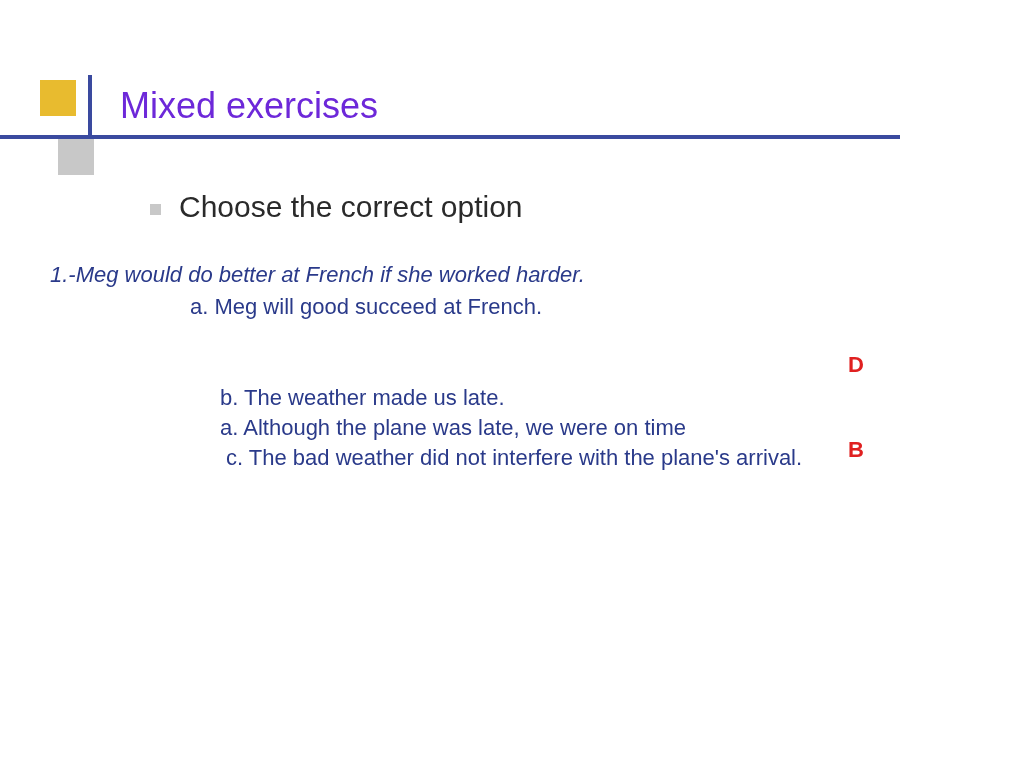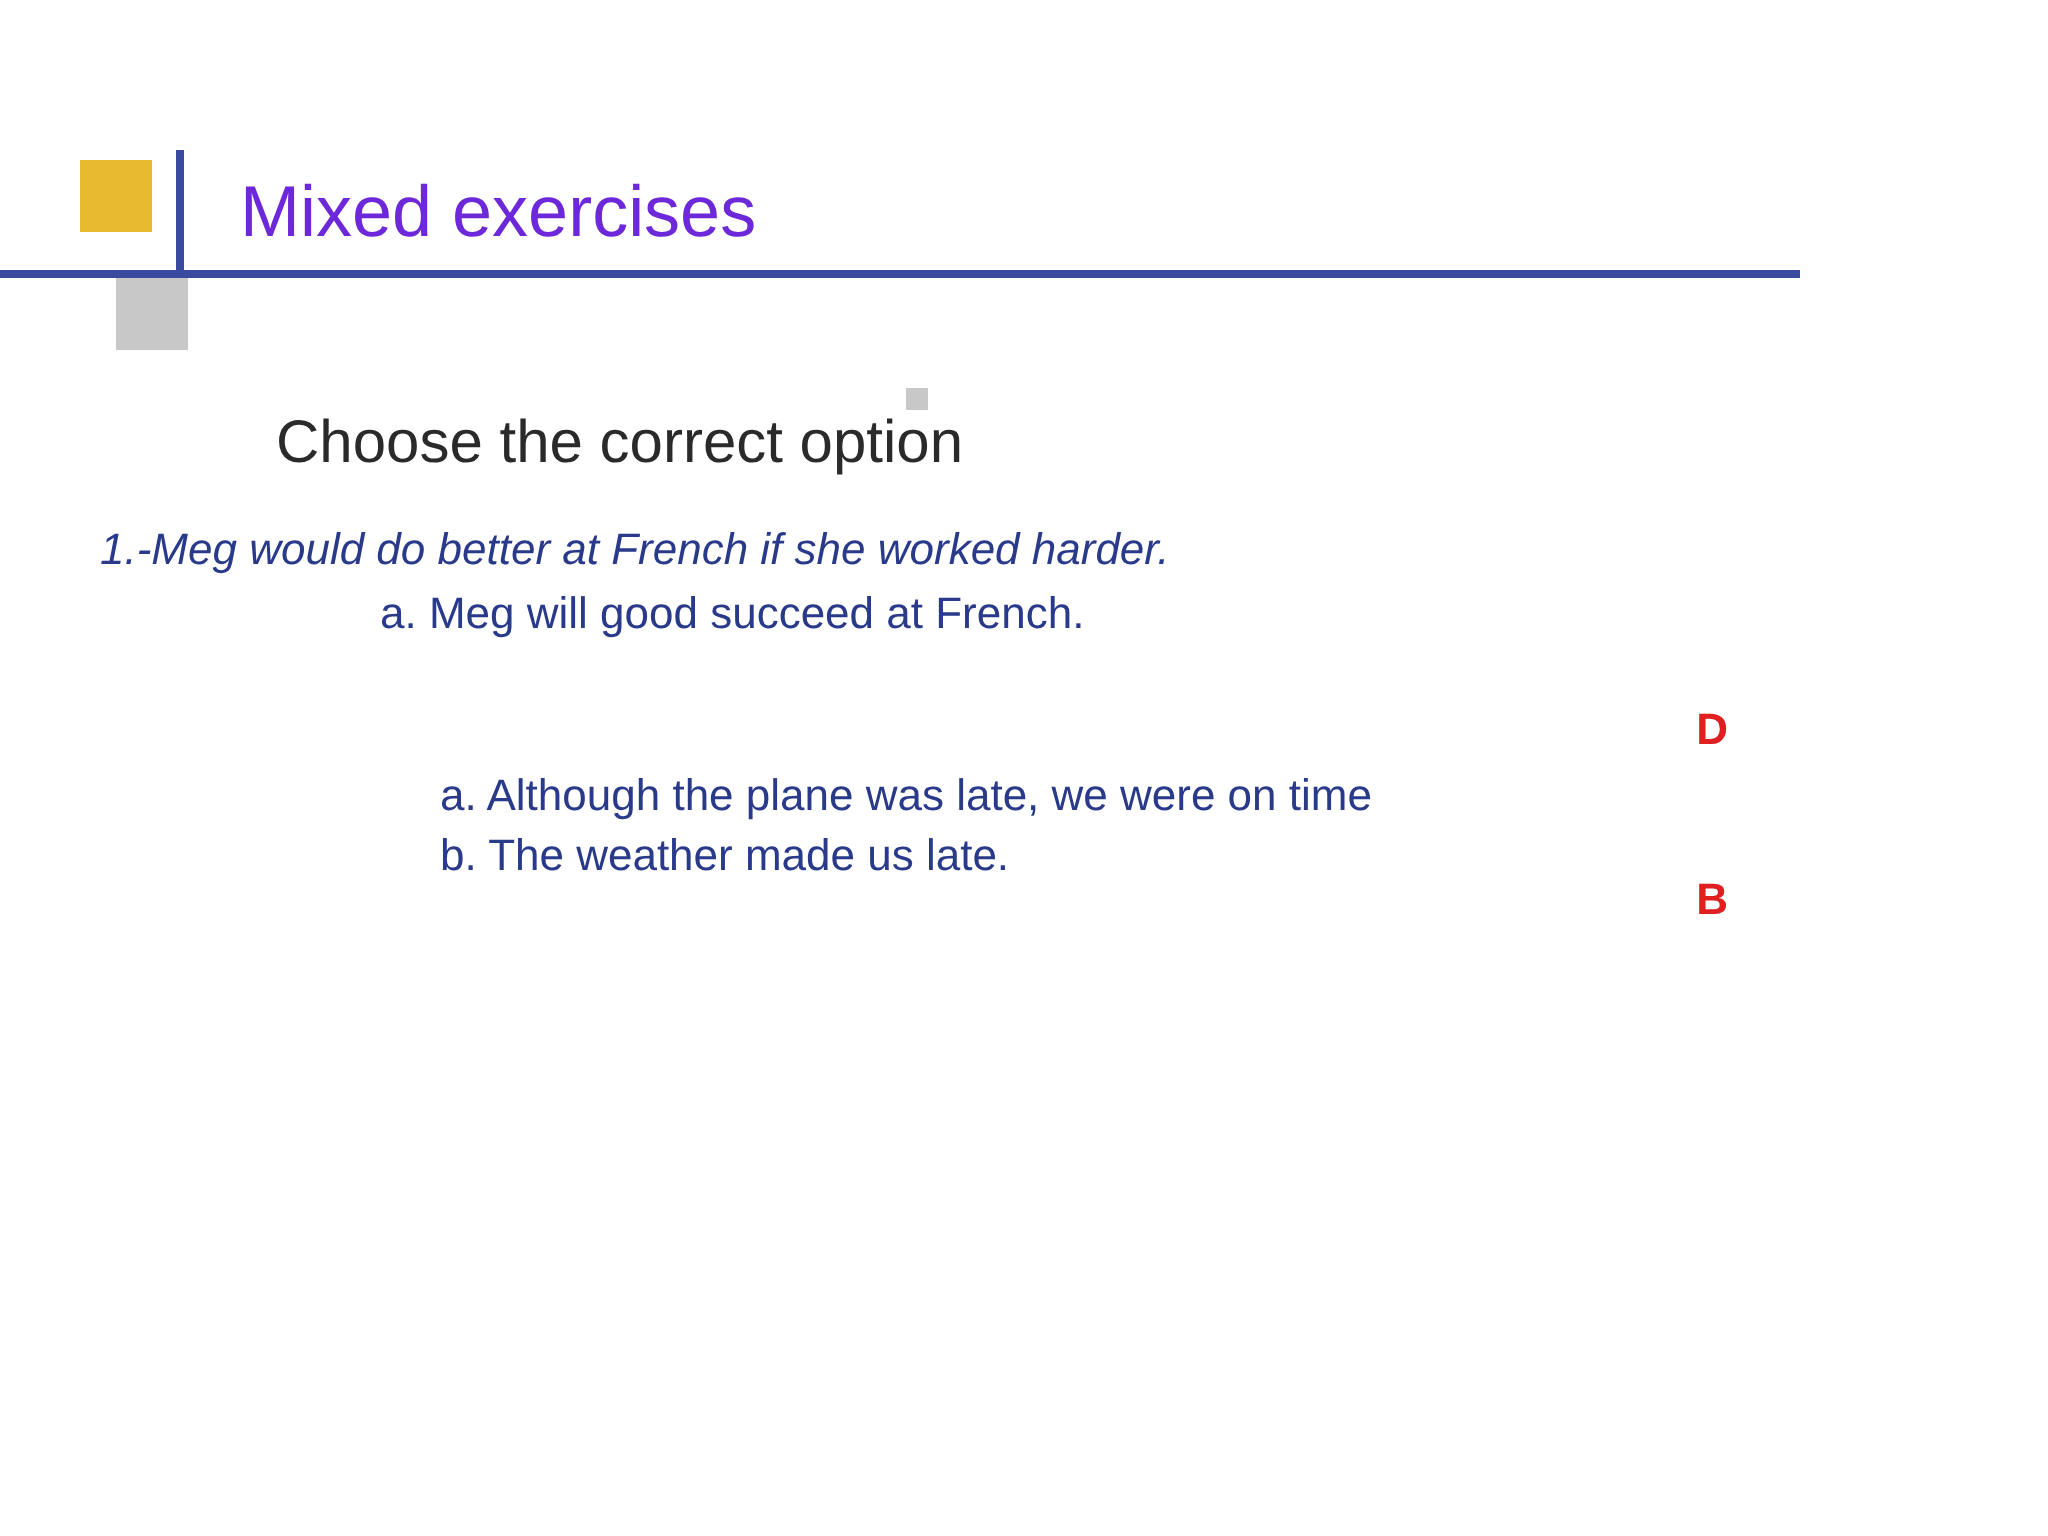--- a/index.html
+++ b/index.html
@@ -58,24 +58,23 @@
       position: absolute;
       top: 85px;
       left: 120px;
       font-size: 36px;
       color: #6d28d9;
       font-weight: normal;
     }
     .subtitle-row {
       position: absolute;
       top: 190px;
-      left: 138px;
+      left: 150px;
       display: flex;
-      align-items: flex-end;
-      flex-direction: column;
+      align-items: center;
     }
     .bullet-sq {
       width: 11px;
       height: 11px;
       background: #c8c8c8;
       margin-right: 18px;
       margin-top: 4px;
     }
     .subtitle {
       font-size: 30px;
@@ -144,19 +143,20 @@
     <div class="q-stem">1.-Meg would do better at French if she worked harder.</div>
     <div class="options-1">
       <div>a. Meg will good succeed at French.</div>
     </div>
     <div class="answer answer-1">D</div>
   </div>
 
   <div class="question-block">
     <div style="height:18px"></div>
     <div class="options-2">
+      <div>b. The weather made us late.</div>
       <div>a. Although the plane was late, we were on time</div>
-      <div>b. The weather made us late.</div>
+      <div class="opt-c2"> c. The bad weather did not interfere with the plane's arrival.</div>
     </div>
     <div class="answer answer-2">B</div>
   </div>
 
 </div>
 
 </body></html>

